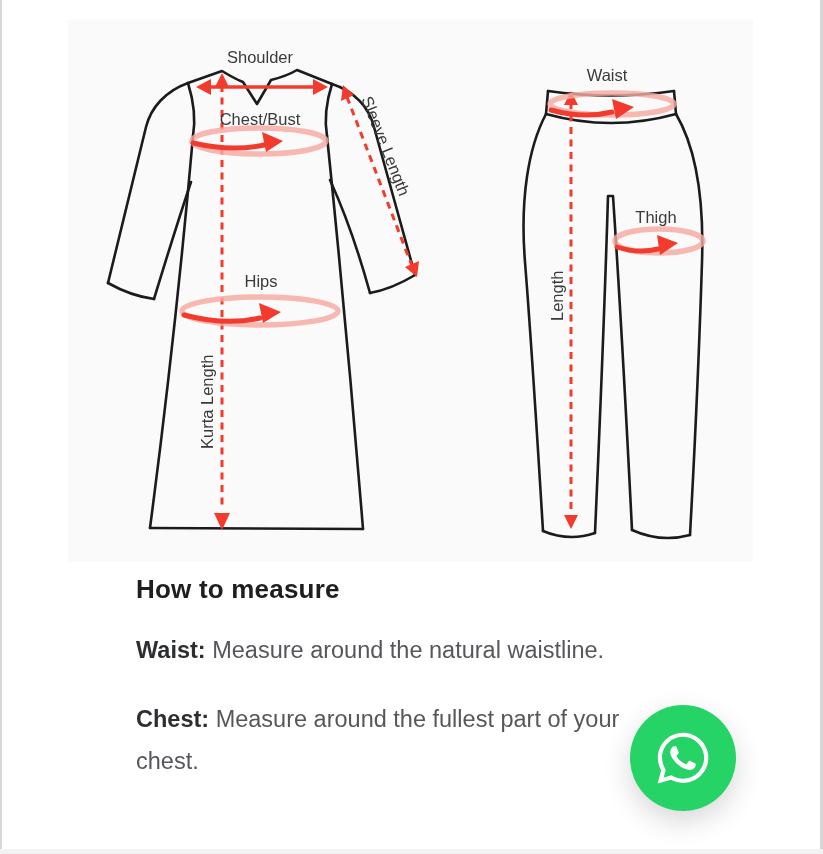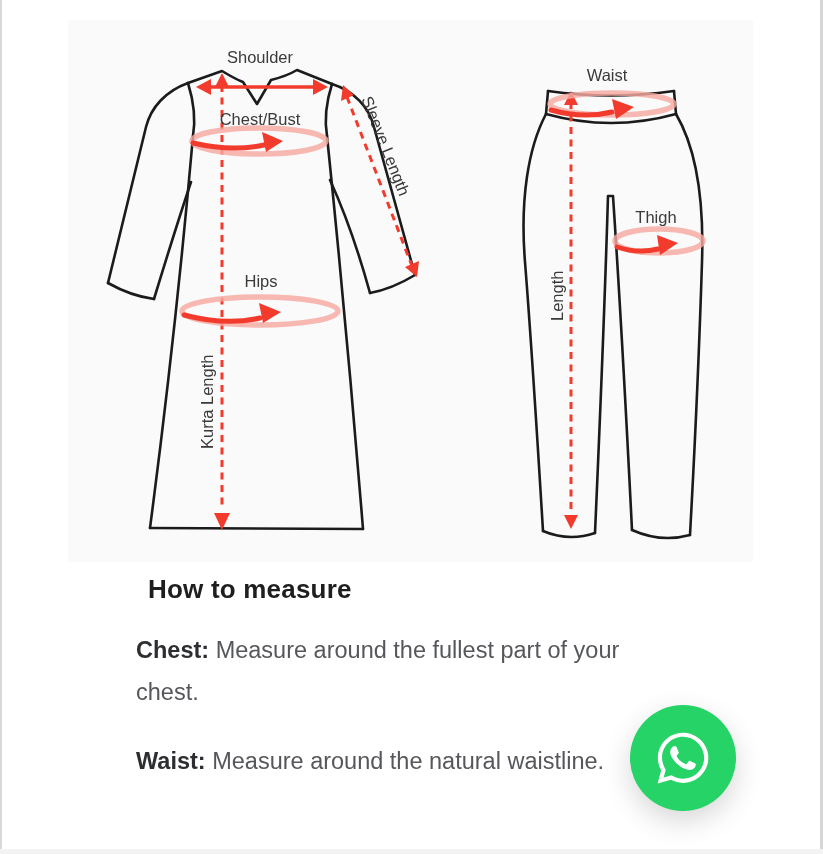--- a/index.html
+++ b/index.html
@@ -17,21 +17,21 @@
     font-size:16.5px;fill:#3a3a3a;
   }
   .garment{fill:none;stroke:#1b1b1b;stroke-width:2.6;stroke-linejoin:round;stroke-linecap:round;}
   .m-ellipse{fill:none;stroke:#f7aaa1;stroke-width:5.5;opacity:.82;}
   .m-arrow{fill:none;stroke:#f23b2c;stroke-width:5;stroke-linecap:round;}
   .m-dash{fill:none;stroke:#f23b2c;stroke-width:3;stroke-dasharray:7 5.5;}
   .m-solid{fill:none;stroke:#f23b2c;stroke-width:3.4;}
   .m-head{fill:#f23b2c;stroke:none;}
   .howto{position:absolute;left:136px;top:574px;width:548px;}
   .howto h2{
-    margin:0 0 25px 12px;font-size:26px;font-weight:700;color:#1e1e1e;letter-spacing:.2px;
+    margin:0 0 25px 0;font-size:26px;font-weight:700;color:#1e1e1e;letter-spacing:.2px;
   }
   .howto p{
     margin:0 0 27px 0;font-size:23.5px;line-height:1.78;color:#56575b;
   }
   .howto p strong{color:#2d2e31;font-weight:700;}
   .whatsapp{
     position:absolute;left:630px;top:705px;width:106px;height:106px;
     border-radius:50%;border:none;background:#25d366;cursor:pointer;
     display:flex;align-items:center;justify-content:center;
     box-shadow:0 10px 28px rgba(0,0,0,.16);padding:0;
@@ -120,21 +120,21 @@
     <text x="261" y="287" text-anchor="middle">Hips</text>
     <text transform="translate(213,449) rotate(-90)">Kurta Length</text>
     <text x="607" y="81" text-anchor="middle">Waist</text>
     <text x="656" y="223" text-anchor="middle">Thigh</text>
     <text transform="translate(563,321) rotate(-90)">Length</text>
   </g>
 </svg>
 
 <div class="howto">
   <h2>How to measure</h2>
+  <p><strong>Waist:</strong> <span>Measure around the natural waistline.</span></p>
   <p><strong>Chest:</strong> <span>Measure around the fullest part of your chest.</span></p>
-  <p><strong>Waist:</strong> <span>Measure around the natural waistline.</span></p>
 </div>
 
 <button class="whatsapp" aria-label="WhatsApp chat">
   <svg width="58" height="58" viewBox="0 0 448 512">
     <path fill="#ffffff" d="M380.9 97.1C339 55.1 283.2 32 223.9 32c-122.4 0-222 99.6-222 222 0 39.1 10.2 77.3 29.6 111L0 480l117.7-30.9c32.4 17.7 68.9 27 106.1 27h.1c122.3 0 224.1-99.6 224.1-222 0-59.3-25.2-115-67.1-157zm-157 341.6c-33.2 0-65.7-8.9-94-25.7l-6.7-4-69.8 18.3L72 359.2l-4.4-7c-18.5-29.4-28.2-63.3-28.2-98.2 0-101.7 82.8-184.5 184.6-184.5 49.3 0 95.6 19.2 130.4 54.1 34.8 34.9 56.2 81.2 56.1 130.5 0 101.8-84.9 184.6-186.6 184.6zm101.2-138.2c-5.5-2.8-32.8-16.2-37.9-18-5.1-1.9-8.8-2.8-12.5 2.8-3.7 5.6-14.3 18-17.6 21.8-3.2 3.7-6.5 4.2-12 1.4-32.6-16.3-54-29.1-75.5-66-5.7-9.8 5.7-9.1 16.3-30.3 1.8-3.7.9-6.9-.5-9.7-1.4-2.8-12.5-30.1-17.1-41.2-4.5-10.8-9.1-9.3-12.5-9.5-3.2-.2-6.9-.2-10.6-.2-3.7 0-9.7 1.4-14.8 6.9-5.1 5.6-19.4 19-19.4 46.3 0 27.3 19.9 53.7 22.6 57.4 2.8 3.7 39.1 59.7 94.8 83.8 35.2 15.2 49 16.5 66.6 13.9 10.7-1.6 32.8-13.4 37.4-26.4 4.6-13 4.6-24.1 3.2-26.4-1.3-2.5-5-3.9-10.5-6.6z"></path>
   </svg>
 </button>
 
 </body></html>

